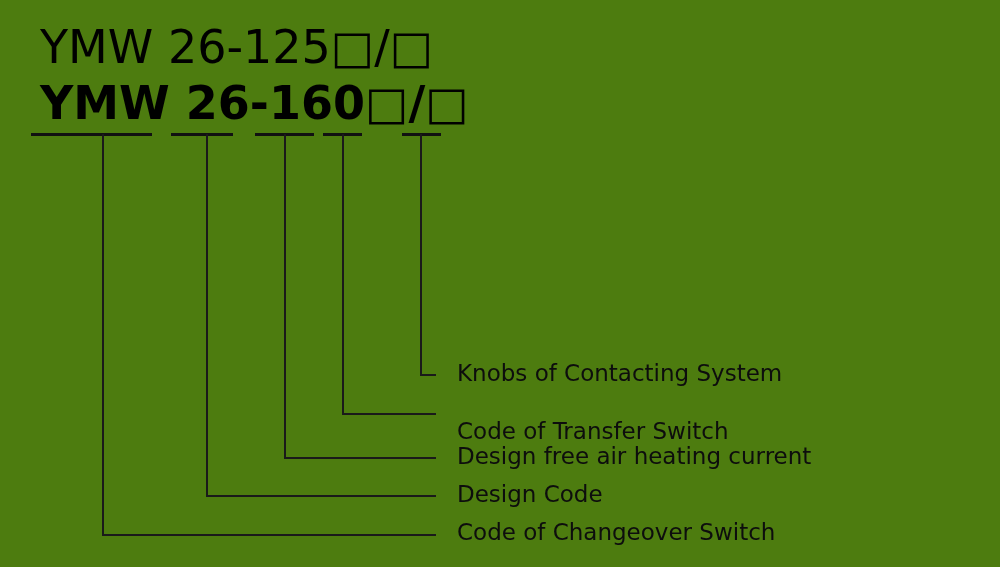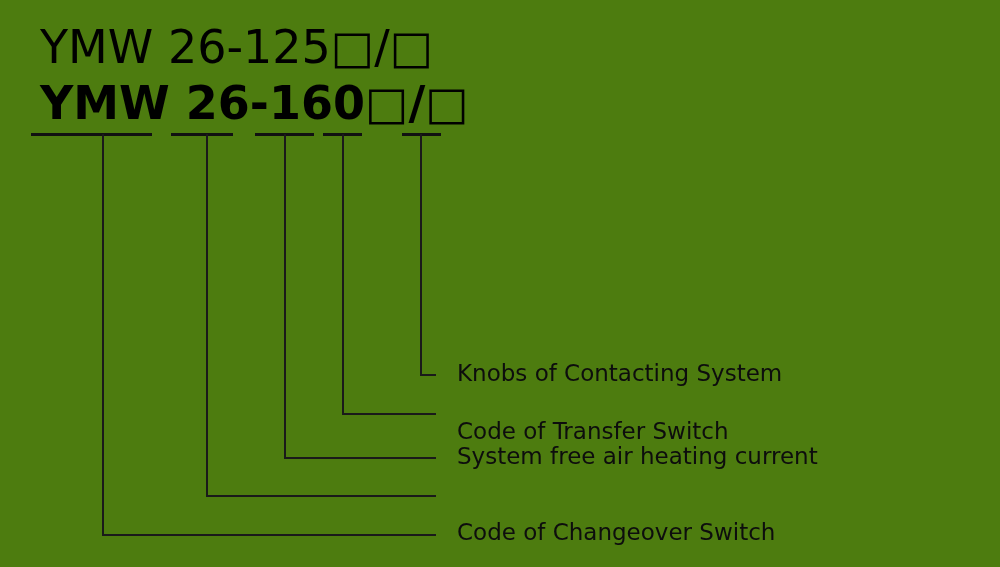--- a/index.html
+++ b/index.html
@@ -85,18 +85,19 @@
   <div class="leader-v" style="left:342px; top:134px; height:281px;"></div>
   <div class="leader-h" style="left:342px; top:413px; width:94px;"></div>
 
   <div class="leader-v" style="left:420px; top:134px; height:242px;"></div>
   <div class="leader-h" style="left:420px; top:374px; width:16px;"></div>
 
   <div class="leader-label" style="top:362px;">Knobs of Contacting System</div>
 
   <div class="leader-label" style="top:401px;margin-top:19px;">Code of Transfer Switch</div>
 
-  <div class="leader-label" style="top:445px;">System free air heating current</div>
+  <div class="leader-label" style="top:445px;">Design free air heating current</div>
 
+  <div class="leader-label" style="top:483px;">Design Code</div>
 
   <div class="leader-label" style="top:521px;">Code of Changeover Switch</div>
 
 </div>
 
 </body></html>

